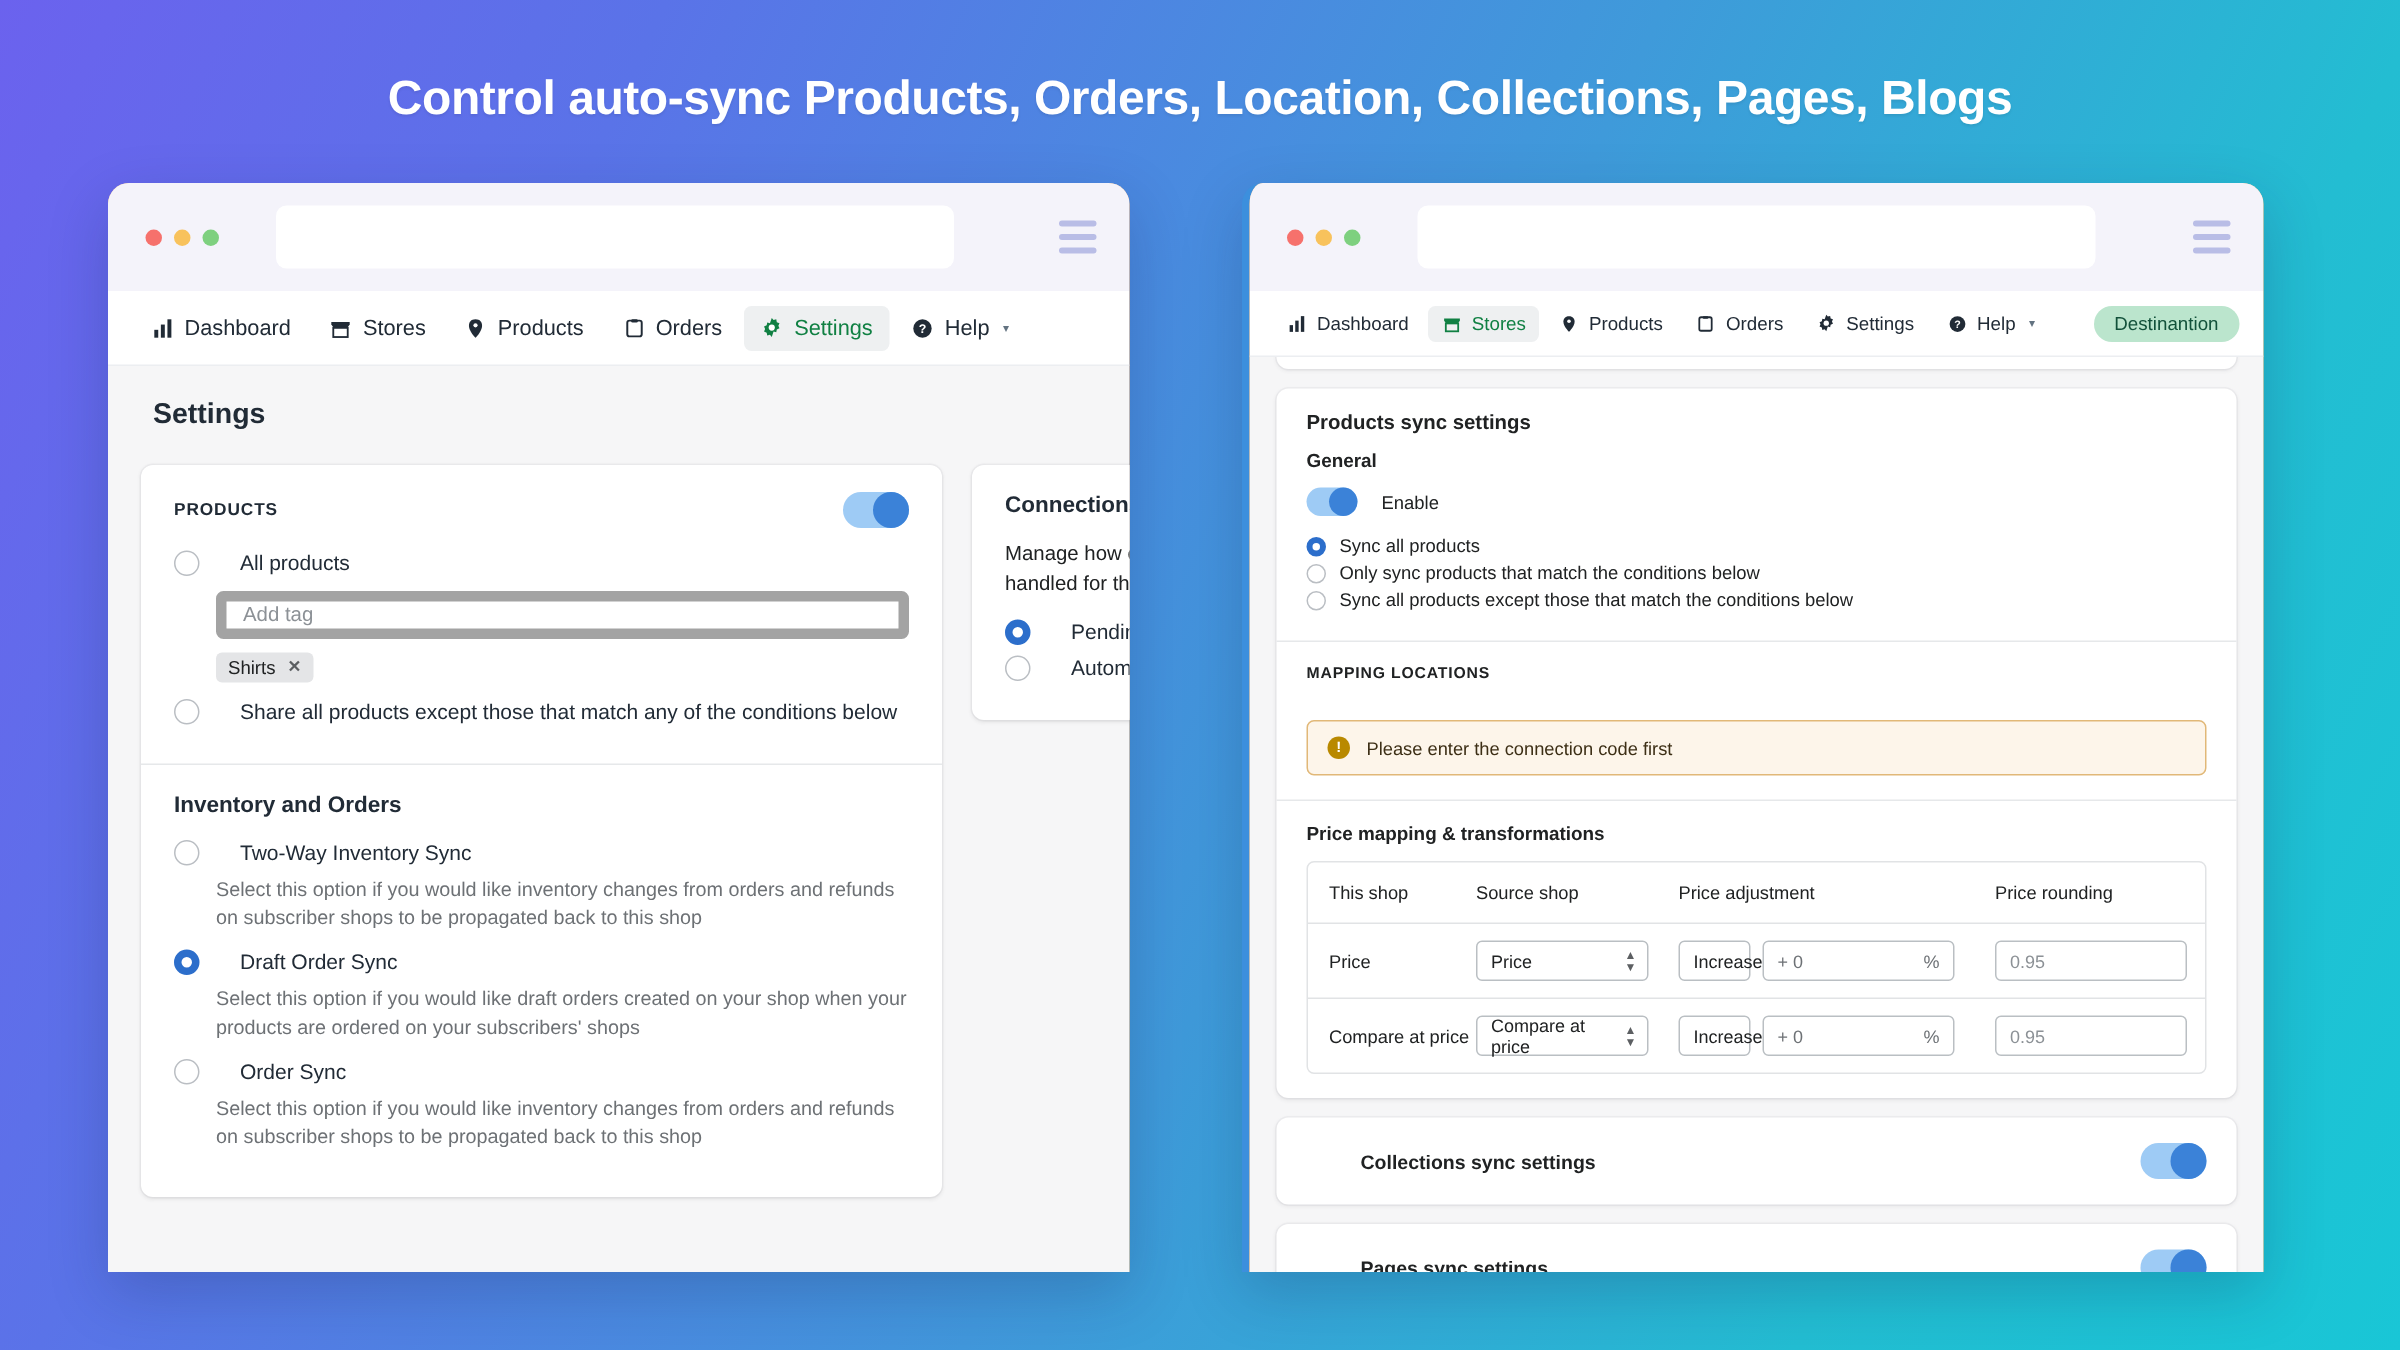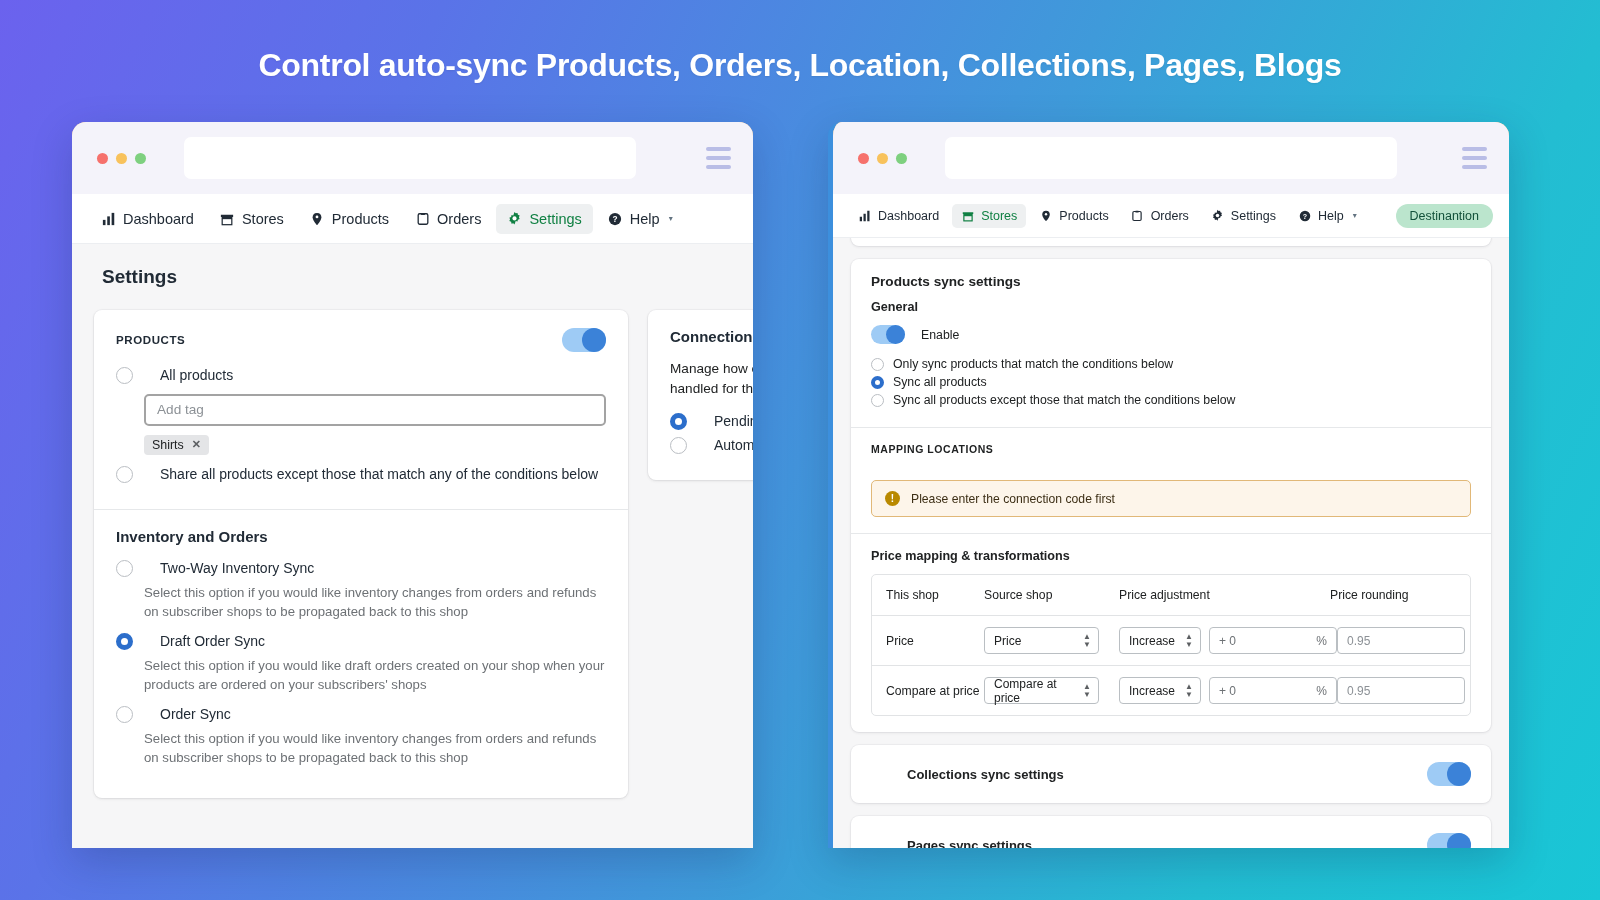--- a/index.html
+++ b/index.html
@@ -127,21 +127,21 @@
   .opt-desc {
     font-size: 13.2px; color: #6d7175; line-height: 1.45;
     margin: 2px 0 11px 28px; max-width: 480px;
   }
   .indent { margin-left: 28px; }
 
   .tag-input {
     width: 100%;
     max-width: 482px;
     height: 32px;
-    border: 2px solid #a3a3a3;
+    border: 7px solid #a3a3a3;
     border-radius: 5px;
     padding: 0 11px;
     font-size: 13.6px;
     color: #8c9196;
     display: flex; align-items: center;
     background: #fff;
     margin: 9px 0 9px 0;
   }
   .chip {
     display: inline-flex; align-items: center; gap: 8px;
@@ -211,21 +211,21 @@
   .c1 { width: 112px; flex: 0 0 112px; padding-left: 14px; }
   .c2 { width: 135px; flex: 0 0 135px; }
   .c3 { flex: 1 1 auto; display: flex; gap: 8px; }
   .c4 { width: 140px; flex: 0 0 140px; }
   .select {
     height: 27px; border: 1px solid #babfc3; border-radius: 4px;
     background: #fff; font-size: 12px; color: #202223;
     display: flex; align-items: center; justify-content: space-between;
     padding: 0 7px 0 9px; width: 115px;
   }
-  .select.sm { width: 82px; }
+  .select.sm { width: 48px; }
   .sel-arrows { font-size: 8px; color: #5c5f62; line-height: 1; letter-spacing: 0; }
   .numfield {
     height: 27px; border: 1px solid #babfc3; border-radius: 4px;
     background: #fff; font-size: 12px; color: #6d7175;
     display: flex; align-items: center; justify-content: space-between;
     padding: 0 9px; width: 128px;
   }
   .roundfield {
     height: 27px; border: 1px solid #babfc3; border-radius: 4px;
     background: #fff; font-size: 12px; color: #8c9196;
@@ -493,26 +493,26 @@
           <div class="rsmall-title">General</div>
 
           <div class="enable-row">
             <span class="toggle">
                 <span class="knob"></span>
               </span>
             <span class="enable-label">Enable</span>
           </div>
 
           <div class="ropt">
+            <span class="radio checked"></span>
+            <span class="ropt-label">Sync all products</span>
+          </div>
+          <div class="ropt">
             <span class="radio"></span>
             <span class="ropt-label">Only sync products that match the conditions below</span>
-          </div>
-          <div class="ropt">
-            <span class="radio checked"></span>
-            <span class="ropt-label">Sync all products</span>
           </div>
           <div class="ropt">
             <span class="radio"></span>
             <span class="ropt-label">Sync all products except those that match the conditions below</span>
           </div>
         </div>
 
         <div class="rsec">
           <div class="rlabel-caps">MAPPING LOCATIONS</div>
           <div class="banner">

